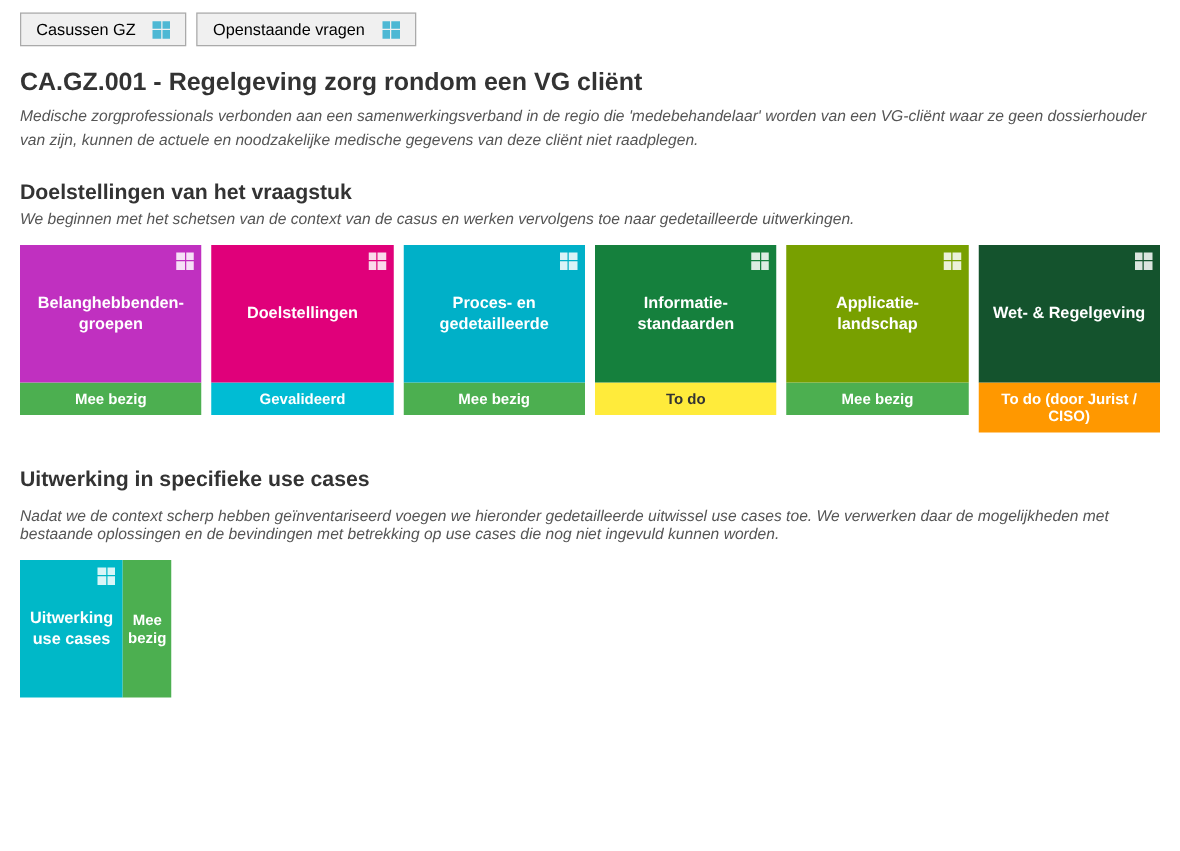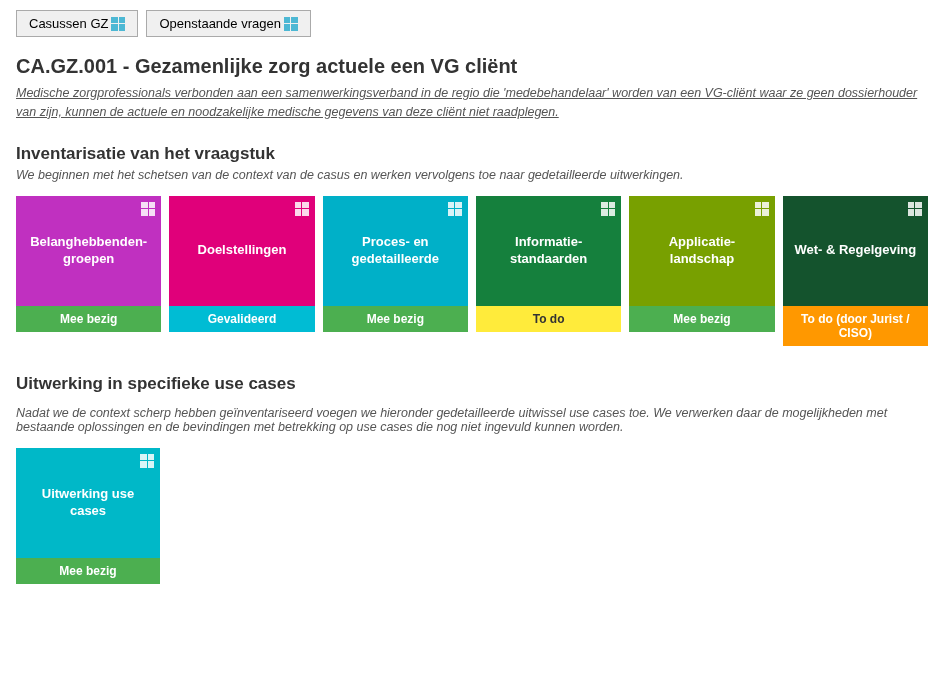--- a/index.html
+++ b/index.html
@@ -16,21 +16,21 @@
       margin-bottom: 18px;
     }
     .nav-btn {
       border: 1px solid #aaa;
       background: #f0f0f0;
       padding: 5px 12px;
       cursor: pointer;
       font-size: 13px;
       display: flex;
       align-items: center;
-      gap: 3px;
+      gap: 14px;
     }
     .nav-btn .icon-grid {
       display: inline-grid;
       grid-template-columns: 1fr 1fr;
       gap: 1px;
       width: 14px;
       height: 14px;
     }
     .nav-btn .icon-grid span {
       background: #4db8d4;
@@ -41,21 +41,20 @@
       font-weight: bold;
       color: #333;
       margin-bottom: 6px;
     }
     .page-subtitle {
       font-style: italic;
       color: #555;
       font-size: 12.5px;
       line-height: 1.5;
       margin-bottom: 22px;
-      text-decoration: underline;
     }
     .section-title {
       font-size: 17px;
       font-weight: bold;
       color: #333;
       margin-bottom: 4px;
     }
     .section-subtitle {
       font-style: italic;
       color: #555;
@@ -127,23 +126,23 @@
     .color-olive { background: #78a000; }
     .color-brown { background: #14532d; }
     .color-gray { background: #909090; }
     .color-cyan-card { background: #00b8c8; }
 
     .section-divider {
       margin: 28px 0 12px 0;
     }
     .small-card-wrap {
       display: flex;
-      flex-direction: column;
+      flex-direction: row;
       gap: 0;
-      width: 144px;
+      width: 112px;
     }
     .small-card {
       height: 110px;
       background: #00b8c8;
       display: flex;
       align-items: center;
       justify-content: center;
       text-align: center;
       color: #fff;
       font-size: 13px;
@@ -184,24 +183,24 @@
     <span>Openstaande vragen</span>
     <span class="icon-grid">
       <span></span>
         <span></span>
         <span></span>
         <span></span>
     </span>
   </button>
 </div>
 
-<div class="page-title">CA.GZ.001 - Gezamenlijke zorg actuele een VG cliënt</div>
+<div class="page-title">CA.GZ.001 - Regelgeving zorg rondom een VG cliënt</div>
 <div class="page-subtitle">Medische zorgprofessionals verbonden aan een samenwerkingsverband in de regio die 'medebehandelaar' worden van een VG-cliënt waar ze geen dossierhouder van zijn, kunnen de actuele en noodzakelijke medische gegevens van deze cliënt niet raadplegen.</div>
 
-<div class="section-title">Inventarisatie van het vraagstuk</div>
+<div class="section-title">Doelstellingen van het vraagstuk</div>
 <div class="section-subtitle">We beginnen met het schetsen van de context van de casus en werken vervolgens toe naar gedetailleerde uitwerkingen.</div>
 
 <div class="cards-row">
 
   <div class="card-wrap">
     <div class="card color-purple">
       <div class="card-icon">
         <span></span>
           <span></span>
           <span></span>

